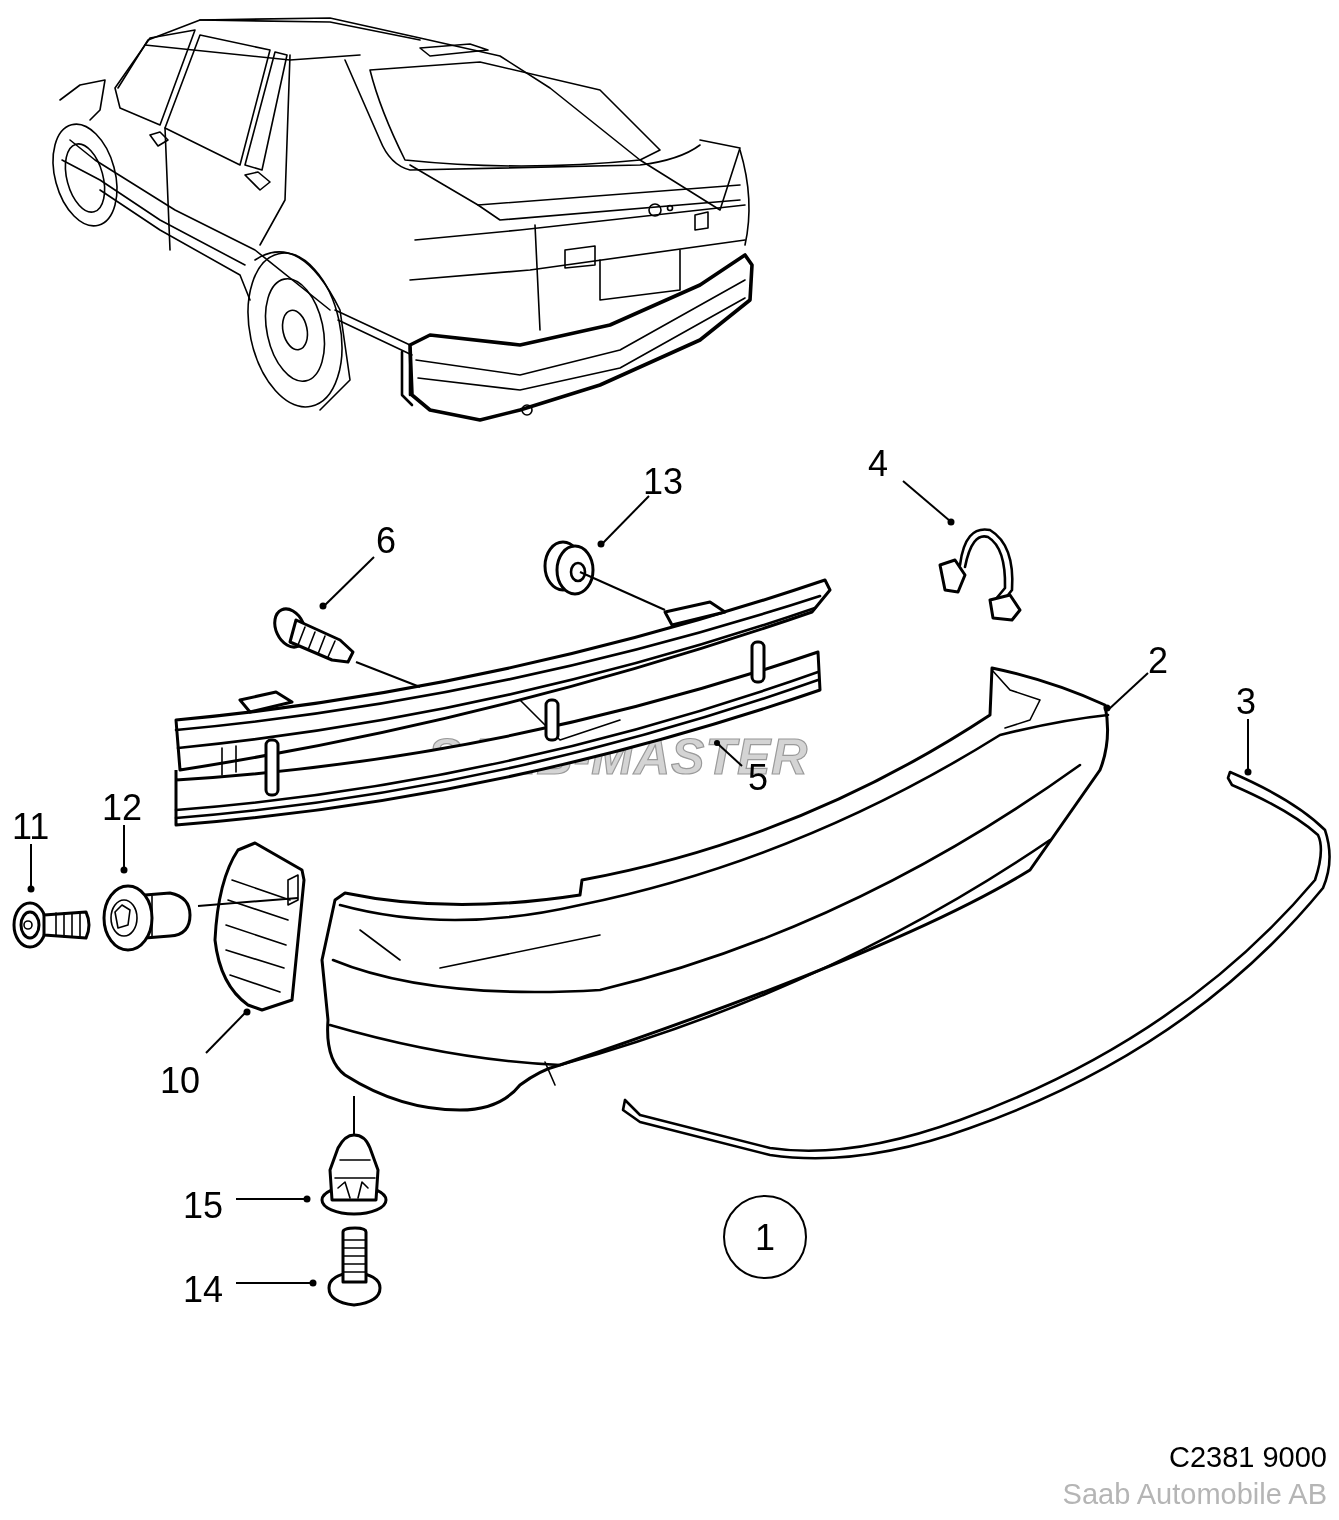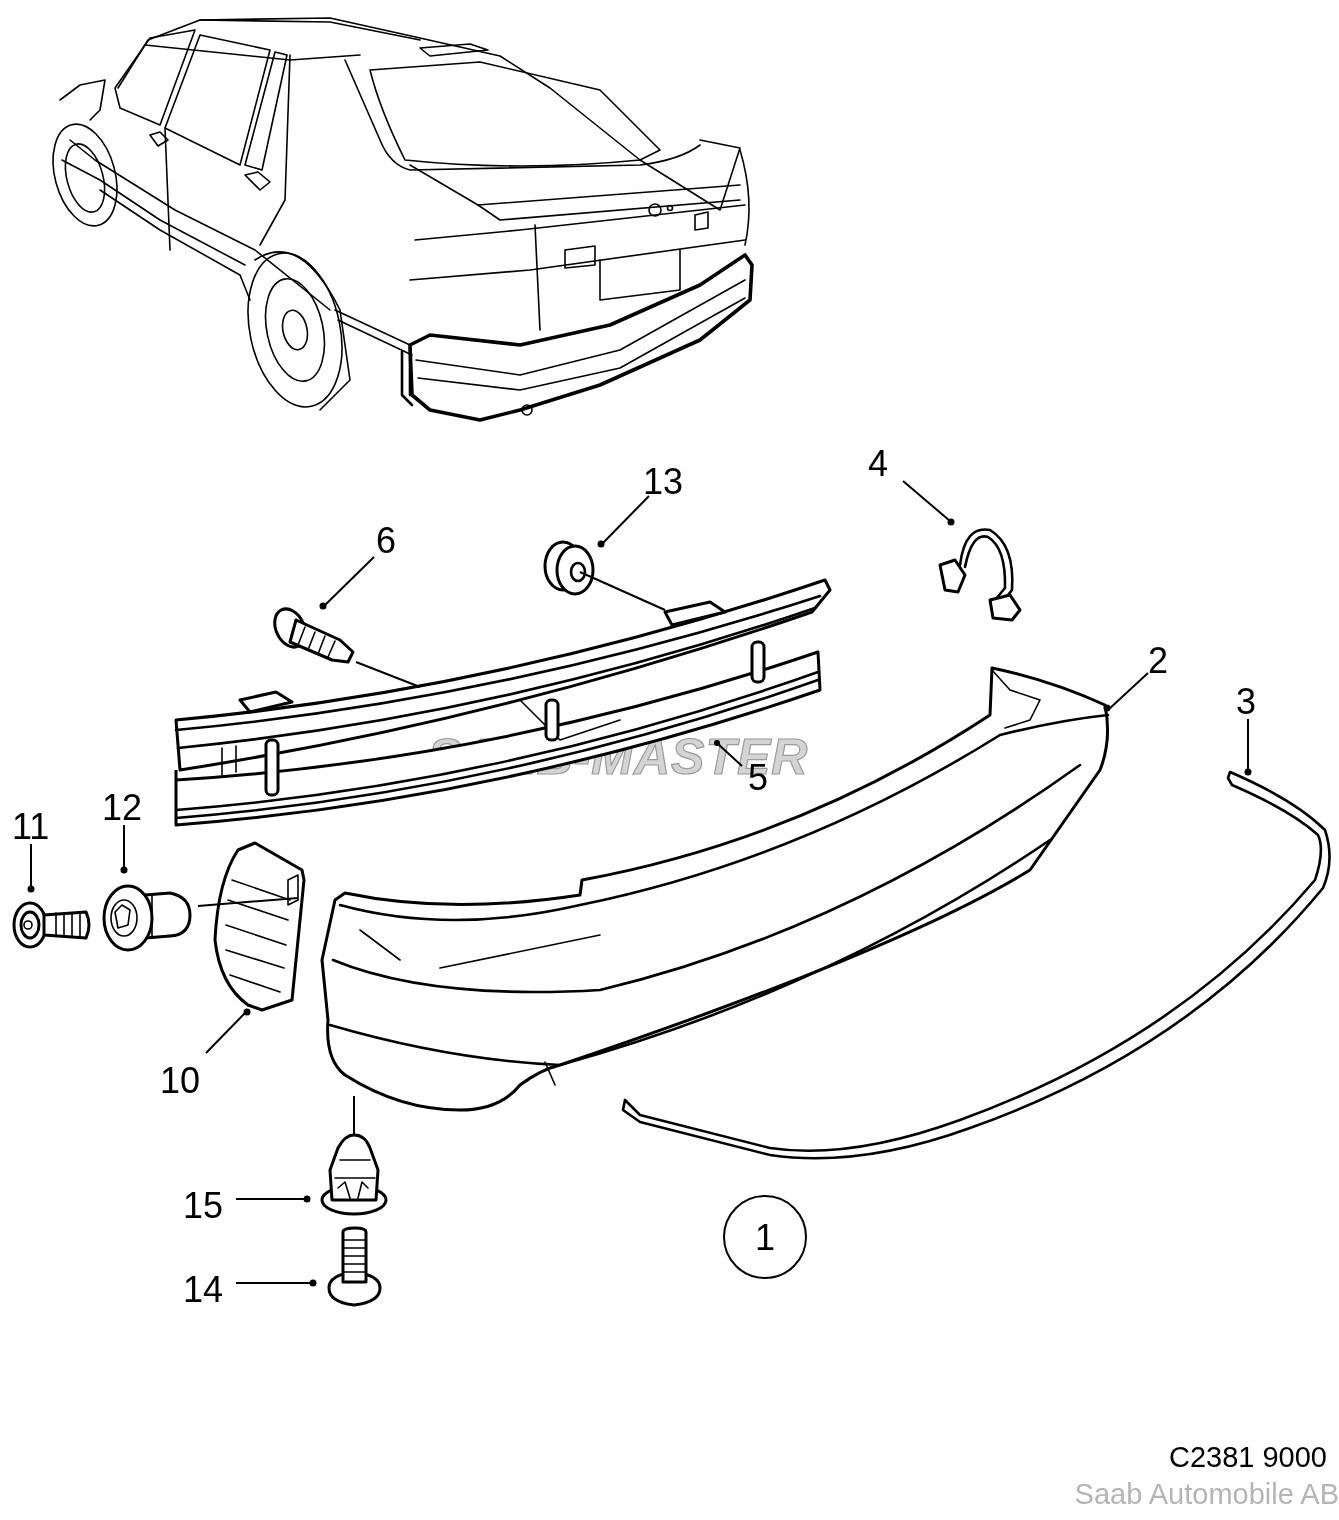--- a/index.html
+++ b/index.html
@@ -11,21 +11,21 @@
   .med { stroke-width: 2.6; }
   .thick { stroke-width: 3.6; }
   .part { fill: #fff; stroke: #000; stroke-width: 3; stroke-linejoin: round; }
   .callout-num { font-family: "Liberation Sans", sans-serif; font-size: 36px; fill: #000; }
   .leader { stroke: #000; stroke-width: 2; fill: none; }
   .dot { fill: #000; }
   .watermark { font-family: "Liberation Sans", sans-serif; font-weight: bold; font-style: italic;
                font-size: 50px; fill: #d4d4d4; stroke: #9a9a9a; stroke-width: 1.2; letter-spacing: 1px; }
   .ref-code { position: absolute; right: 12px; top: 1441px; font-size: 29px; color: #000;
               font-family: "Liberation Sans", sans-serif; }
-  .copyright { position: absolute; right: 0; top: 1478px; font-size: 29px; color: #b5b5b5;
+  .copyright { position: absolute; right: 12px; top: 1478px; font-size: 29px; color: #b5b5b5;
                font-family: "Liberation Sans", sans-serif; }
 </style>
 </head>
 <body>
 
 <svg id="diagram" viewBox="0 0 1339 1520" xmlns="http://www.w3.org/2000/svg">
 
   <g>
 
     <path class="line thin" d="M118,88 L148,40 L200,20 L330,18 L420,38 L500,56 L550,88 L640,160 L720,210 L740,148 L700,140"></path>

